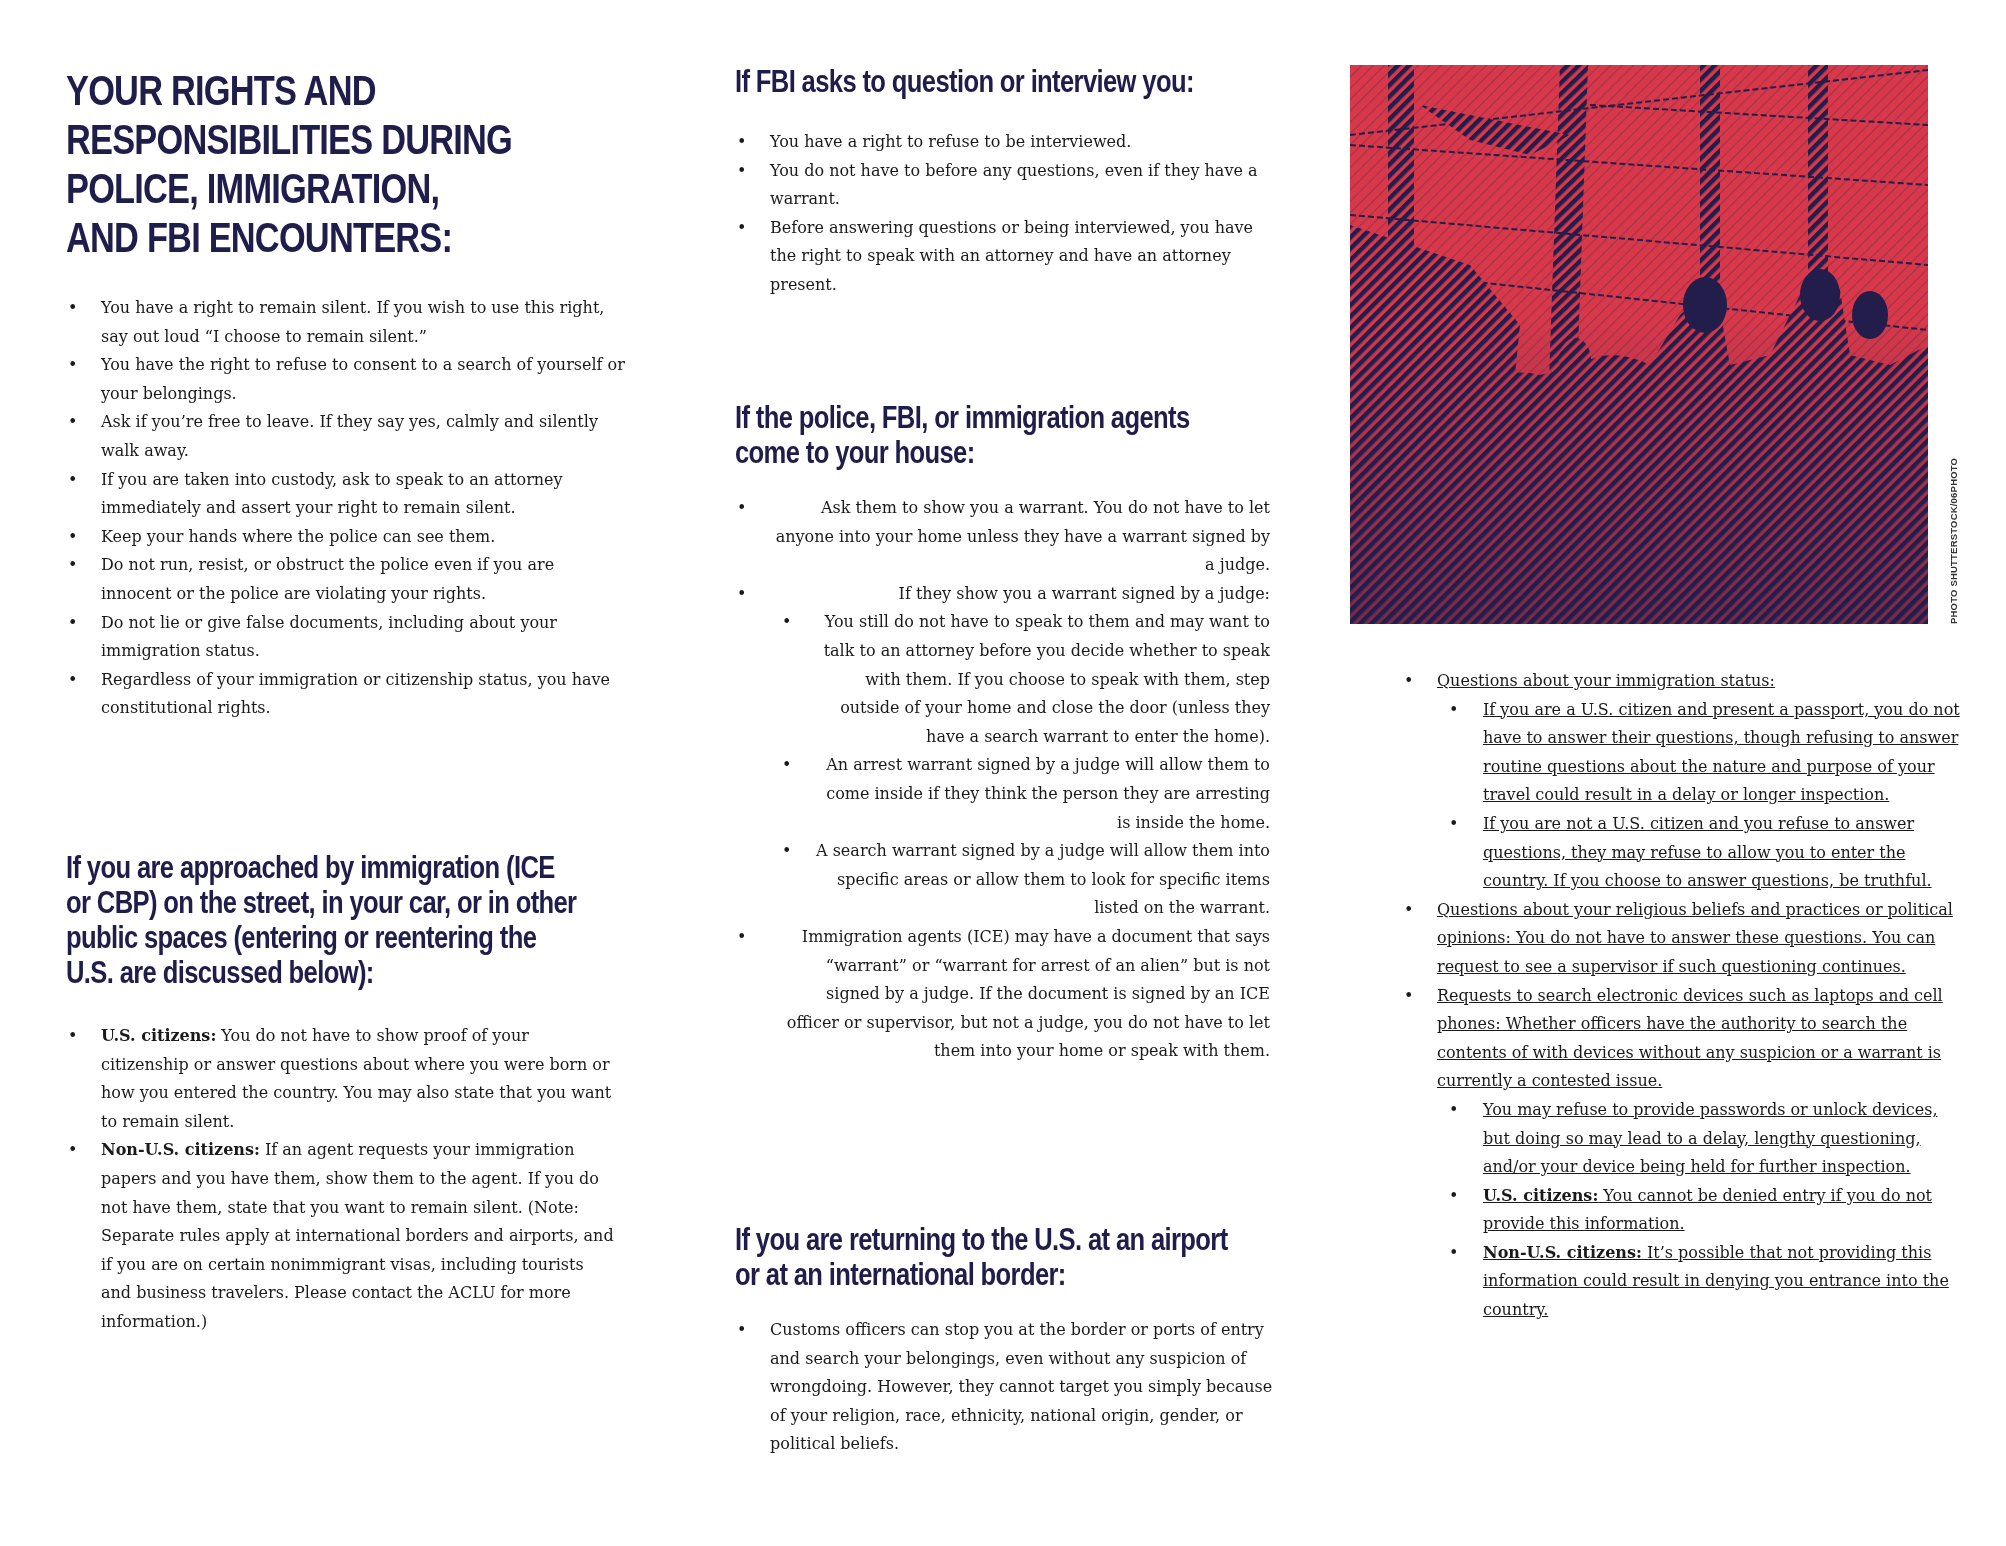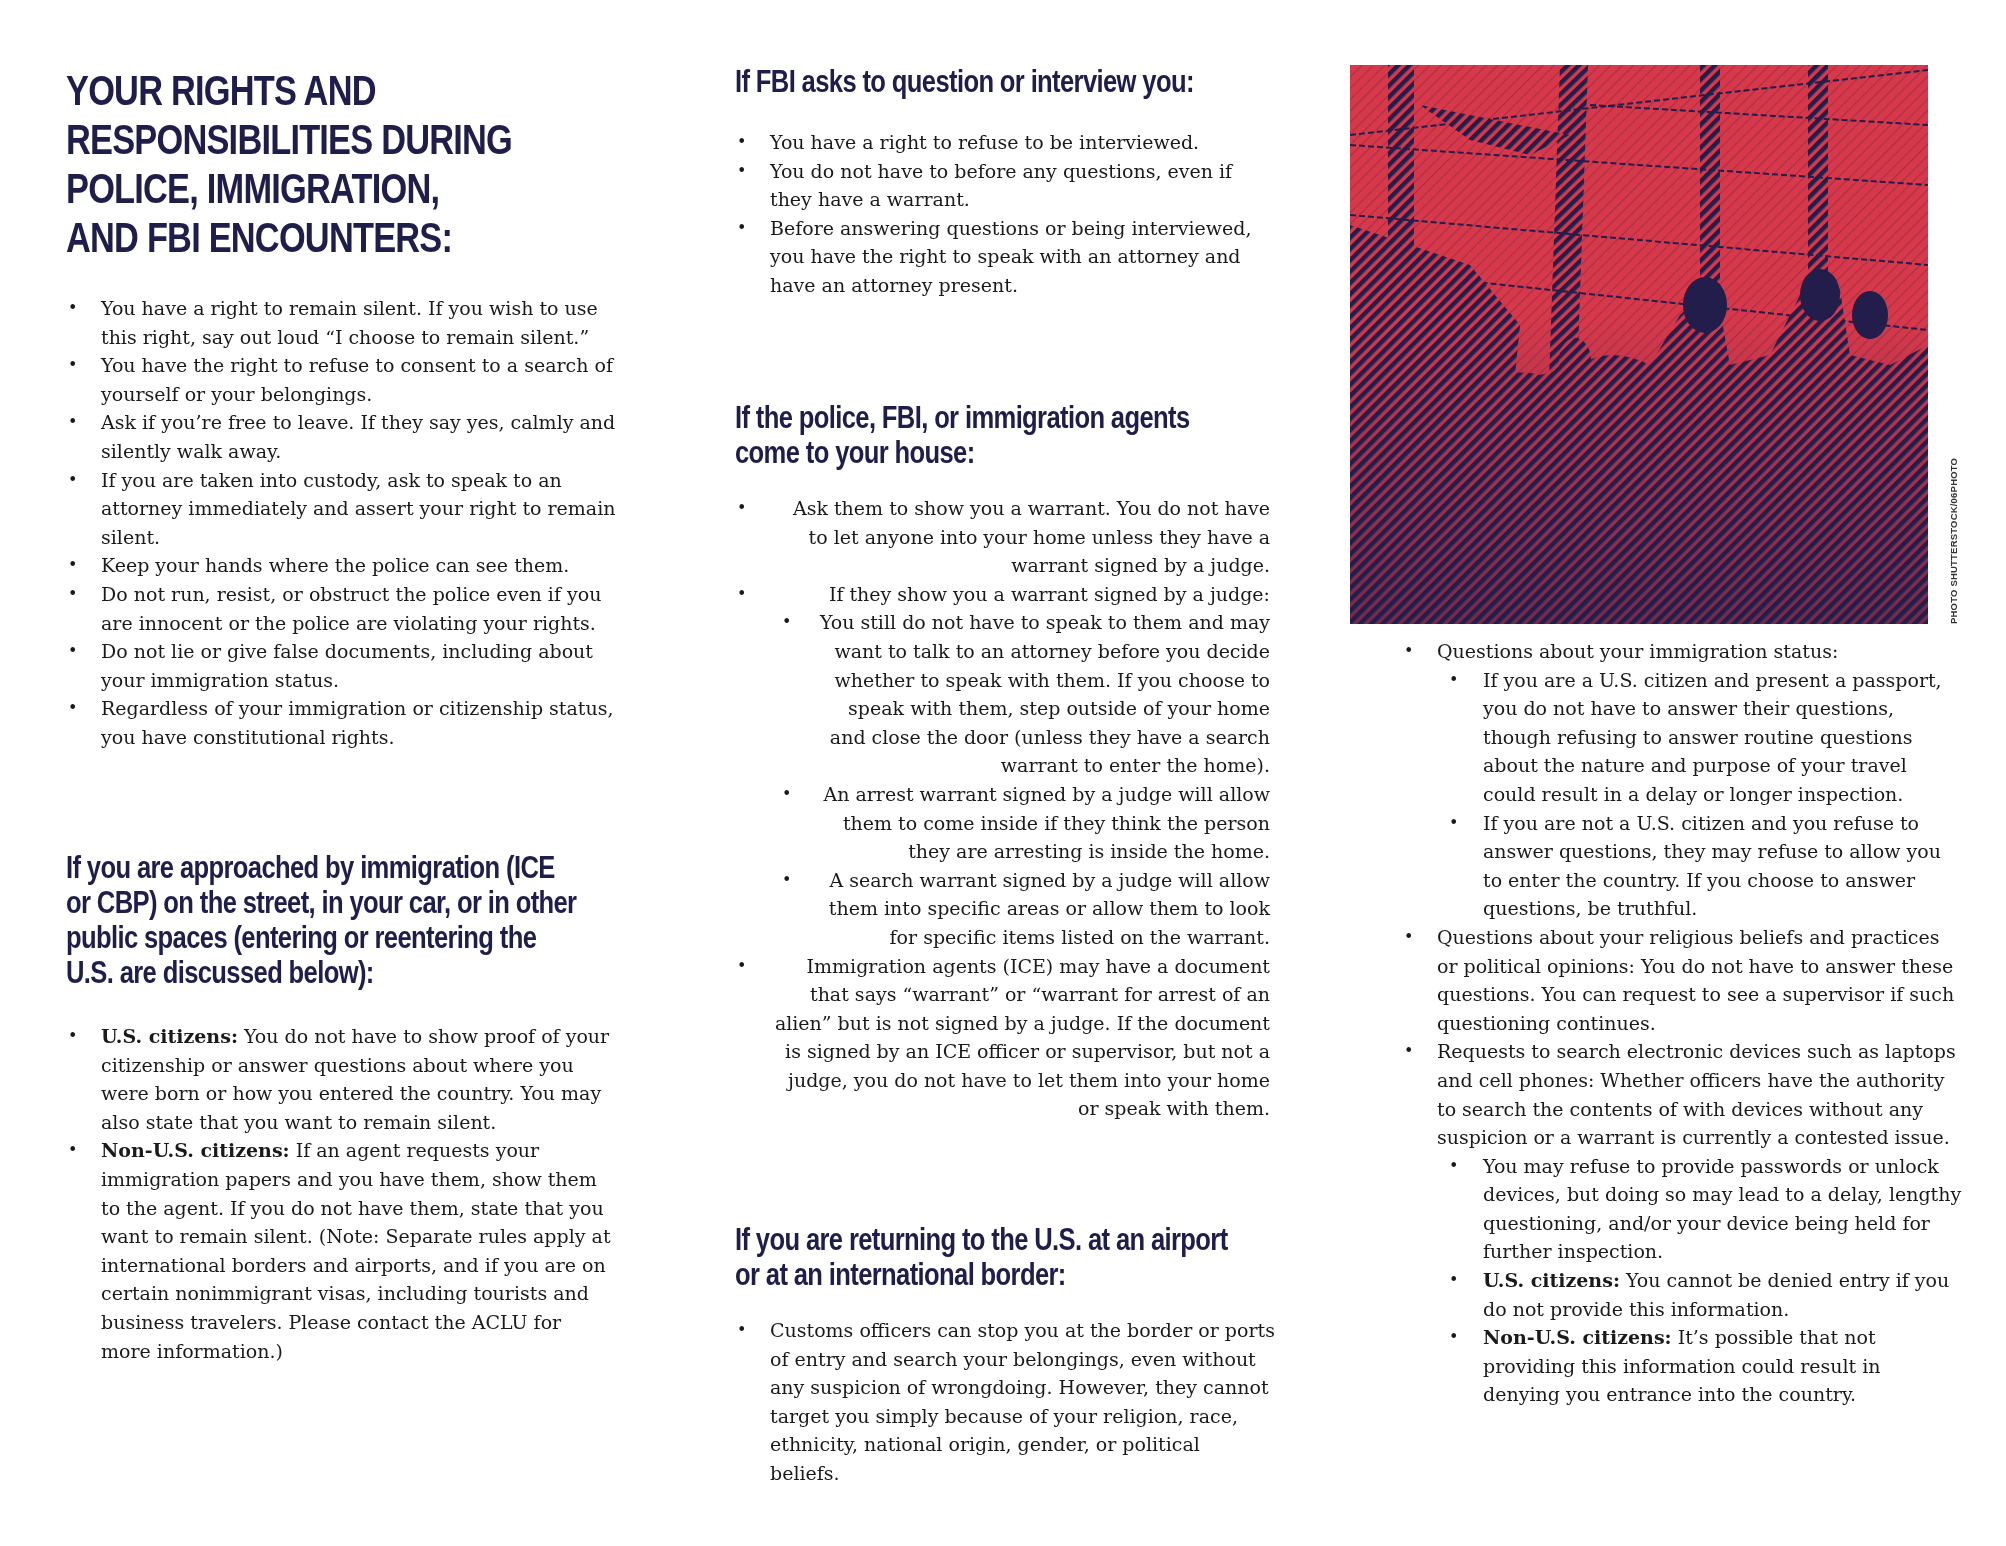--- a/index.html
+++ b/index.html
@@ -14,21 +14,21 @@
     transform: scaleX(0.80); transform-origin: left top; width: 700px;
   }
   .sec-head {
     position: absolute; margin: 0;
     font-family: "Liberation Sans", "DejaVu Sans", sans-serif;
     font-weight: 700; font-size: 32px; line-height: 35px;
     color: #1f1d4a; letter-spacing: -0.8px;
     transform: scaleX(0.80); transform-origin: left top;
   }
   ul.blist { position: absolute; list-style: none; margin: 0; padding: 0;
-             font-size: 19px; line-height: 28.6px; }
+             font-size: 16px; line-height: 28.6px; }
   ul.blist li { position: relative; padding-left: 35px; }
   ul.blist li::before { content: "\2022"; position: absolute; left: 2px; top: 0;
                         font-size: 16px; }
   ul.sub { list-style: none; margin: 0; padding: 0; }
   ul.sub li { padding-left: 46px; }
   ul.sub li::before { left: 12px; }
   b.lead { font-weight: 700; }
 
   .photo {
     position: absolute; left: 1350px; top: 65px; width: 578px; height: 559px;
@@ -150,21 +150,21 @@
     <path d="M120 330 Q150 300 190 310 L230 300 Q260 280 300 300 L330 250 Q350 230 370 245 L380 300 L420 290 L450 230 Q470 210 490 225 L500 290 L540 300 L578 280 L578 559 L100 559 Z" fill="url(#hatch)"></path>
     <ellipse cx="355" cy="240" rx="22" ry="28" fill="#231d4b"></ellipse>
     <ellipse cx="470" cy="230" rx="20" ry="26" fill="#231d4b"></ellipse>
     <ellipse cx="520" cy="250" rx="18" ry="24" fill="#231d4b"></ellipse>
     <ellipse cx="225" cy="295" rx="16" ry="22" fill="url(#hatch)"></ellipse>
     <rect width="578" height="559" fill="url(#fade)"></rect>
   </svg>
 </div>
 <div class="credit">PHOTO SHUTTERSTOCK/06PHOTO</div>
 
-<ul class="blist" style="left:1402px; top:637px; width:560px;">
+<ul class="blist" style="left:1402px; top:667px; width:560px;text-decoration:underline;">
   <li>
     <span>Questions about your immigration status:</span>
     <ul class="sub">
       <li>If you are a U.S. citizen and present a passport, you do not have to answer their questions, though refusing to answer routine questions about the nature and purpose of your travel could result in a delay or longer inspection.</li>
       <li>If you are not a U.S. citizen and you refuse to answer questions, they may refuse to allow you to enter the country. If you choose to answer questions, be truthful.</li>
     </ul>
   </li>
   <li>Questions about your religious beliefs and practices or political opinions: You do not have to answer these questions. You can request to see a supervisor if such questioning continues.</li>
   <li>
     <span>Requests to search electronic devices such as laptops and cell phones: Whether officers have the authority to search the contents of with devices without any suspicion or a warrant is currently a contested issue.</span>

